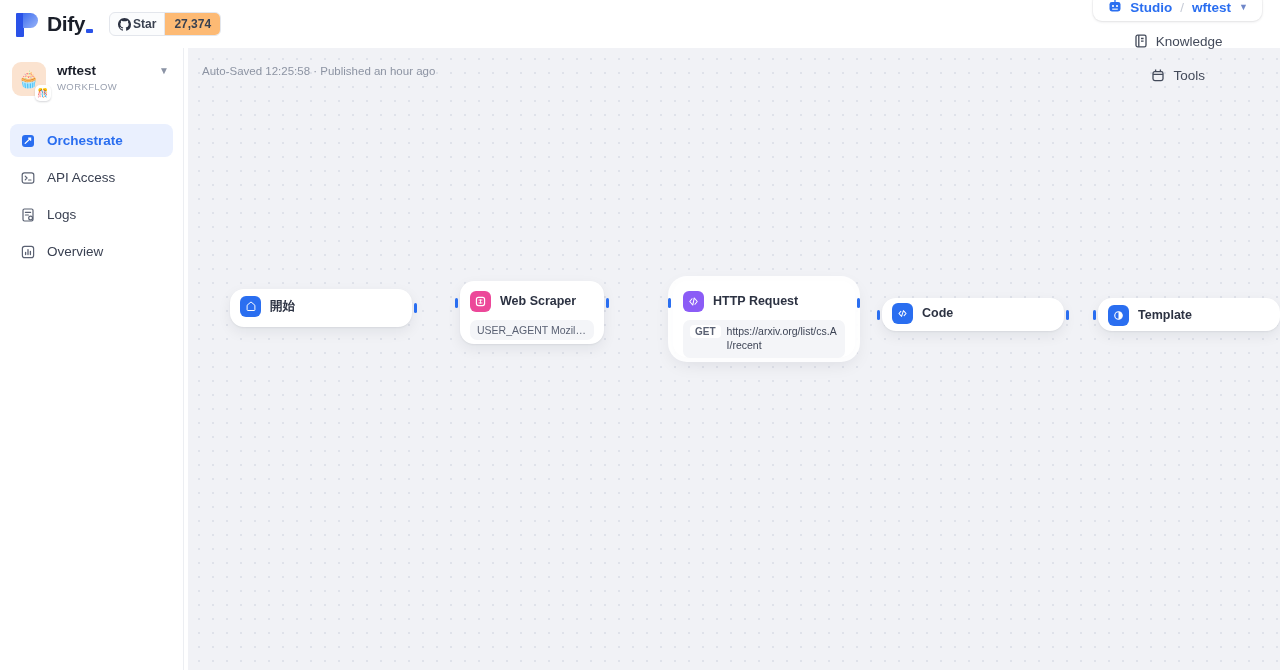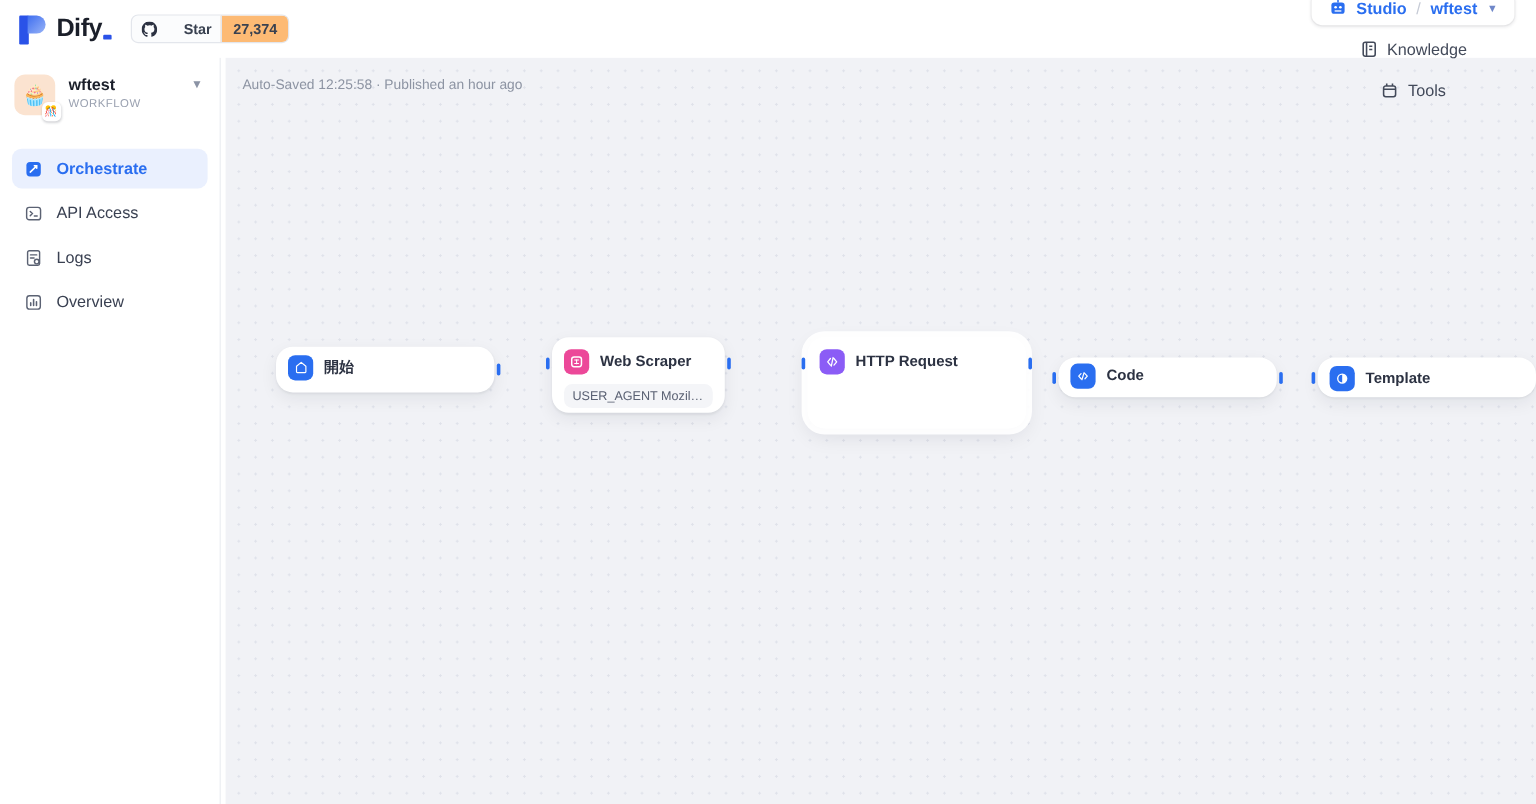--- a/index.html
+++ b/index.html
@@ -33,21 +33,21 @@
     display:flex; align-items:flex-end; gap:1px;
   }
   .brand-cursor { width:7px; height:4px; background:#2a52e8; margin-bottom:3px; border-radius:1px; }
 
   .star-widget {
     display:flex; align-items:center; height:24px; margin-left:16px;
     border:1px solid #e3e6ec; border-radius:6px; overflow:hidden;
     background:#fbfcfd;
   }
   .star-left {
-    display:flex; align-items:center; gap:22px;
+    display:flex; align-items:center; gap:2px;
     padding:0 8px; height:100%;
     font-size:12px; font-weight:bold; color:#394150;
   }
   .star-count {
     padding:0 9px; height:100%; display:flex; align-items:center;
     font-size:12px; font-weight:bold; color:#394150;
     background:#fdba74; border-left:1px solid #e3e6ec;
   }
 
   .nav-right {
@@ -349,20 +349,24 @@
 
   <div class="node selected" style="left:485px; top:233px; width:182px; height:76px;">
     <div class="node-head">
       <span class="node-ico ico-http">
         <svg viewBox="0 0 16 16" style="width:13px;height:13px">
           <path d="M6.2 4.6 3.4 8l2.8 3.4M9.8 4.6 12.6 8l-2.8 3.4M8.9 3.6 7.1 12.4" fill="none" stroke="#fff" stroke-width="1.3" stroke-linecap="round" stroke-linejoin="round"></path>
         </svg>
       </span>
       <span class="node-title">HTTP Request</span>
     </div>
+    <div class="node-detail">
+      <span class="method-chip">GET</span>
+      <span class="detail-val">https://arxiv.org/list/cs.AI/recent</span>
+    </div>
     <span class="handle left" style="top:22px;"></span>
     <span class="handle right" style="top:22px;"></span>
   </div>
 
   <div class="node" style="left:694px; top:250px; width:182px; height:33px; padding:4px 10px;">
     <div class="node-head">
       <span class="node-ico ico-code">
         <svg viewBox="0 0 16 16" style="width:13px;height:13px">
           <path d="M6 5.4 3.6 8 6 10.6M10 5.4 12.4 8 10 10.6M9.1 4.4 6.9 11.6" fill="none" stroke="#fff" stroke-width="1.25" stroke-linecap="round" stroke-linejoin="round"></path>
         </svg>

